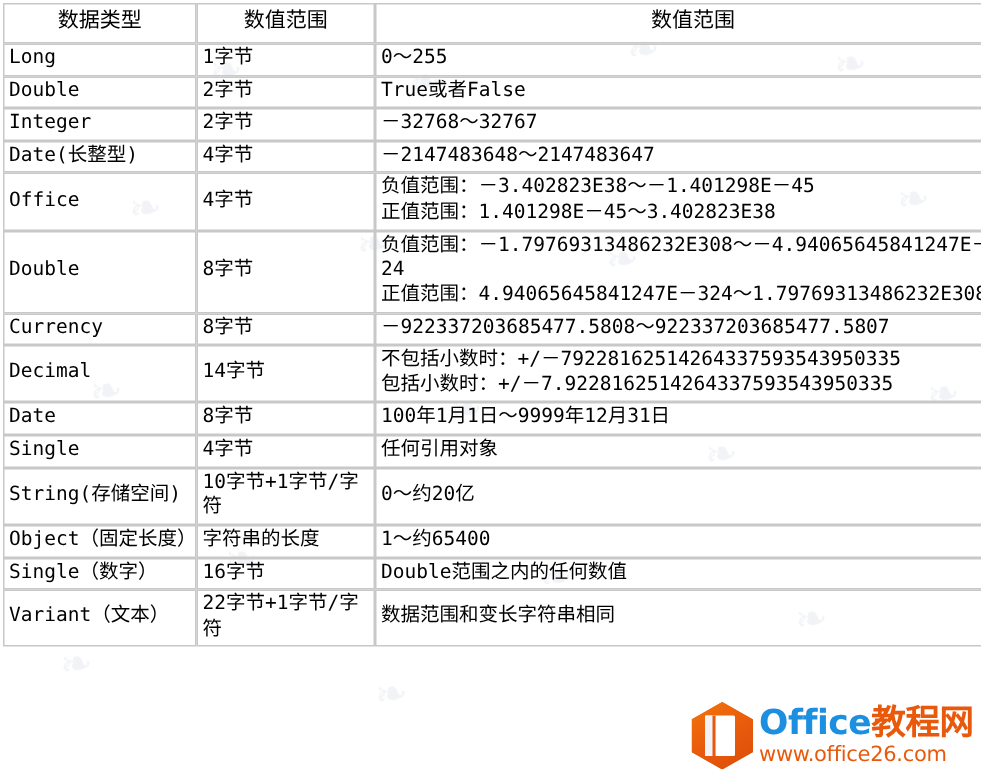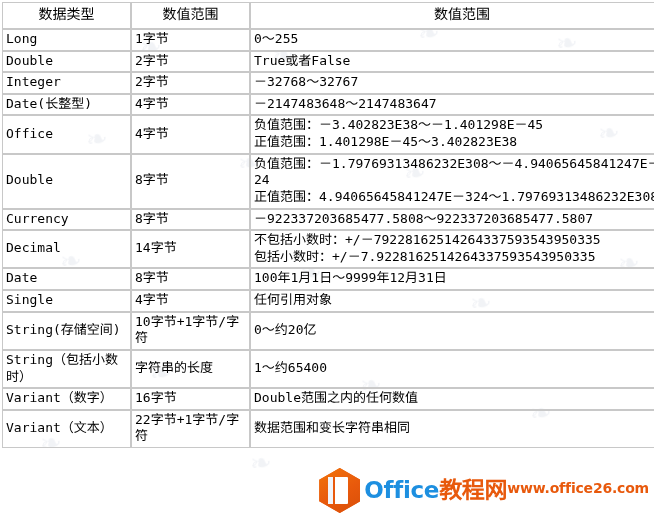--- a/index.html
+++ b/index.html
@@ -118,36 +118,36 @@
     left: 0;
     top: 0;
     width: 7px;
     height: 27px;
     background: #f0f4fa;
     border-right: 2px solid #e8590c;
     box-sizing: border-box;
   }
   .logo-text {
     display: flex;
-    flex-direction: row;
+    flex-direction: column;
     line-height: 1;
   }
   .logo-line1 {
     font-family: "DejaVu Sans", "Liberation Sans", sans-serif;
     font-size: 23px;
     font-weight: bold;
     letter-spacing: -0.3px;
     white-space: nowrap;
   }
   .logo-line1 .en { color: #1d8fe0; }
   .logo-line1 .zh { color: #e8590c; }
   .logo-line2 {
     font-family: "DejaVu Sans", "Liberation Sans", sans-serif;
     font-size: 14px;
-    font-weight: bold;
+    font-weight: normal;
     color: #e8590c;
     letter-spacing: -0.2px;
     margin-top: 2px;
     white-space: nowrap;
   }
 </style>
 </head>
 <body>
 
 <div class="wm-layer">
@@ -227,26 +227,26 @@
           <td class="c1">Single</td>
           <td class="c2">4字节</td>
           <td class="c3">任何引用对象</td>
         </tr>
         <tr>
           <td class="c1">String(存储空间)</td>
           <td class="c2">10字节+1字节/字符</td>
           <td class="c3">0～约20亿</td>
         </tr>
         <tr>
-          <td class="c1">String（包括小数时）</td>
+          <td class="c1">Object（固定长度）</td>
           <td class="c2">字符串的长度</td>
           <td class="c3">1～约65400</td>
         </tr>
         <tr>
-          <td class="c1">Variant（数字）</td>
+          <td class="c1">Single（数字）</td>
           <td class="c2">16字节</td>
           <td class="c3">Double范围之内的任何数值</td>
         </tr>
         <tr>
           <td class="c1">Variant（文本）</td>
           <td class="c2">22字节+1字节/字符</td>
           <td class="c3">数据范围和变长字符串相同</td>
         </tr>
       </tbody>
   </table>

